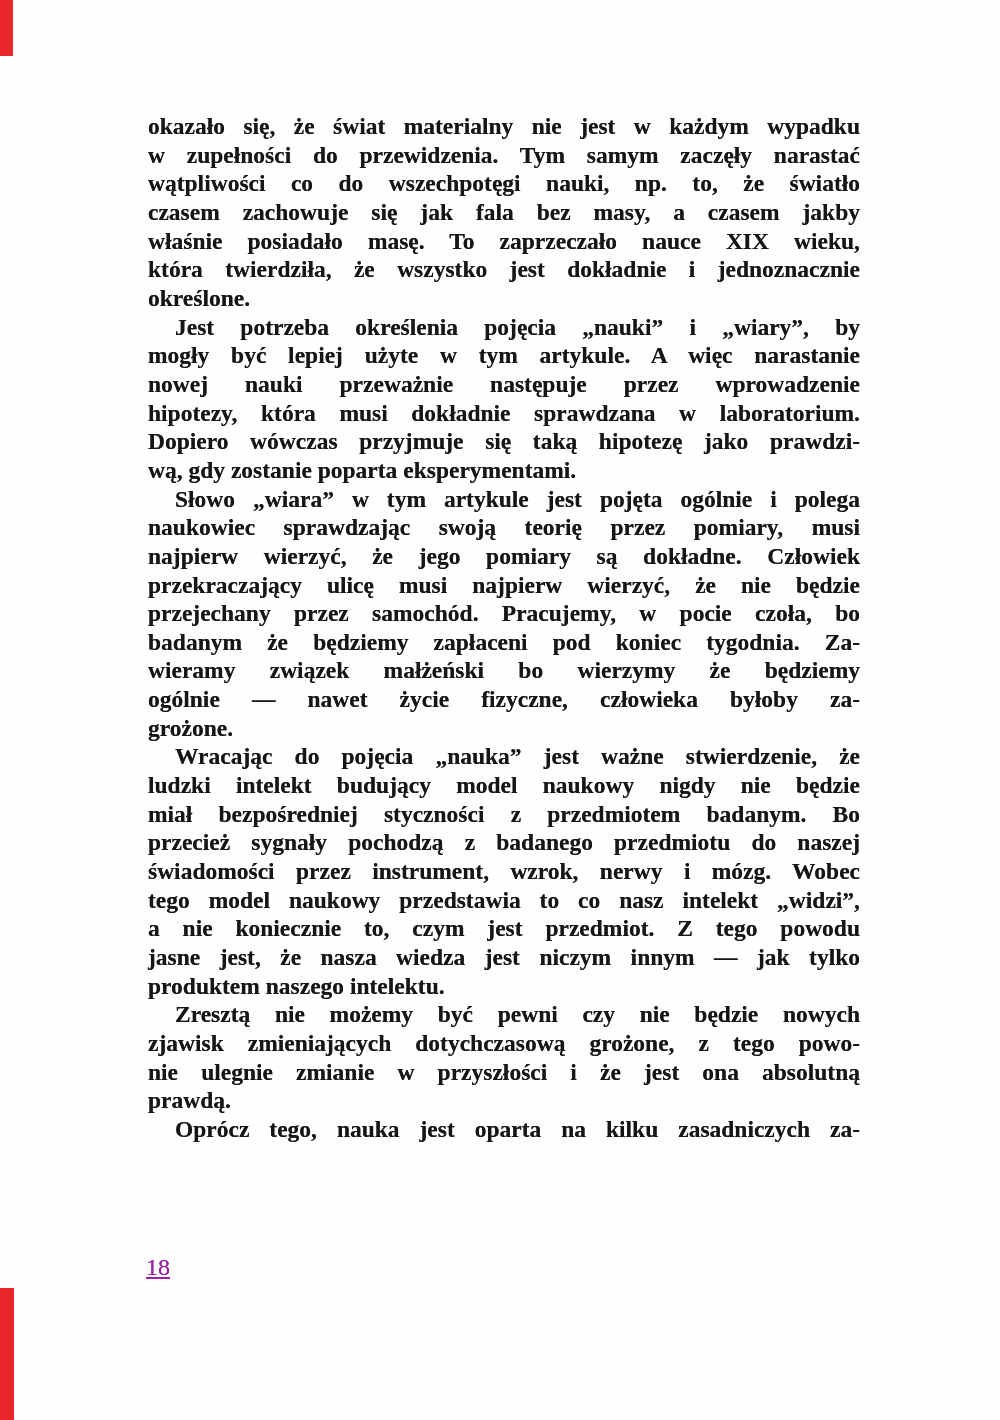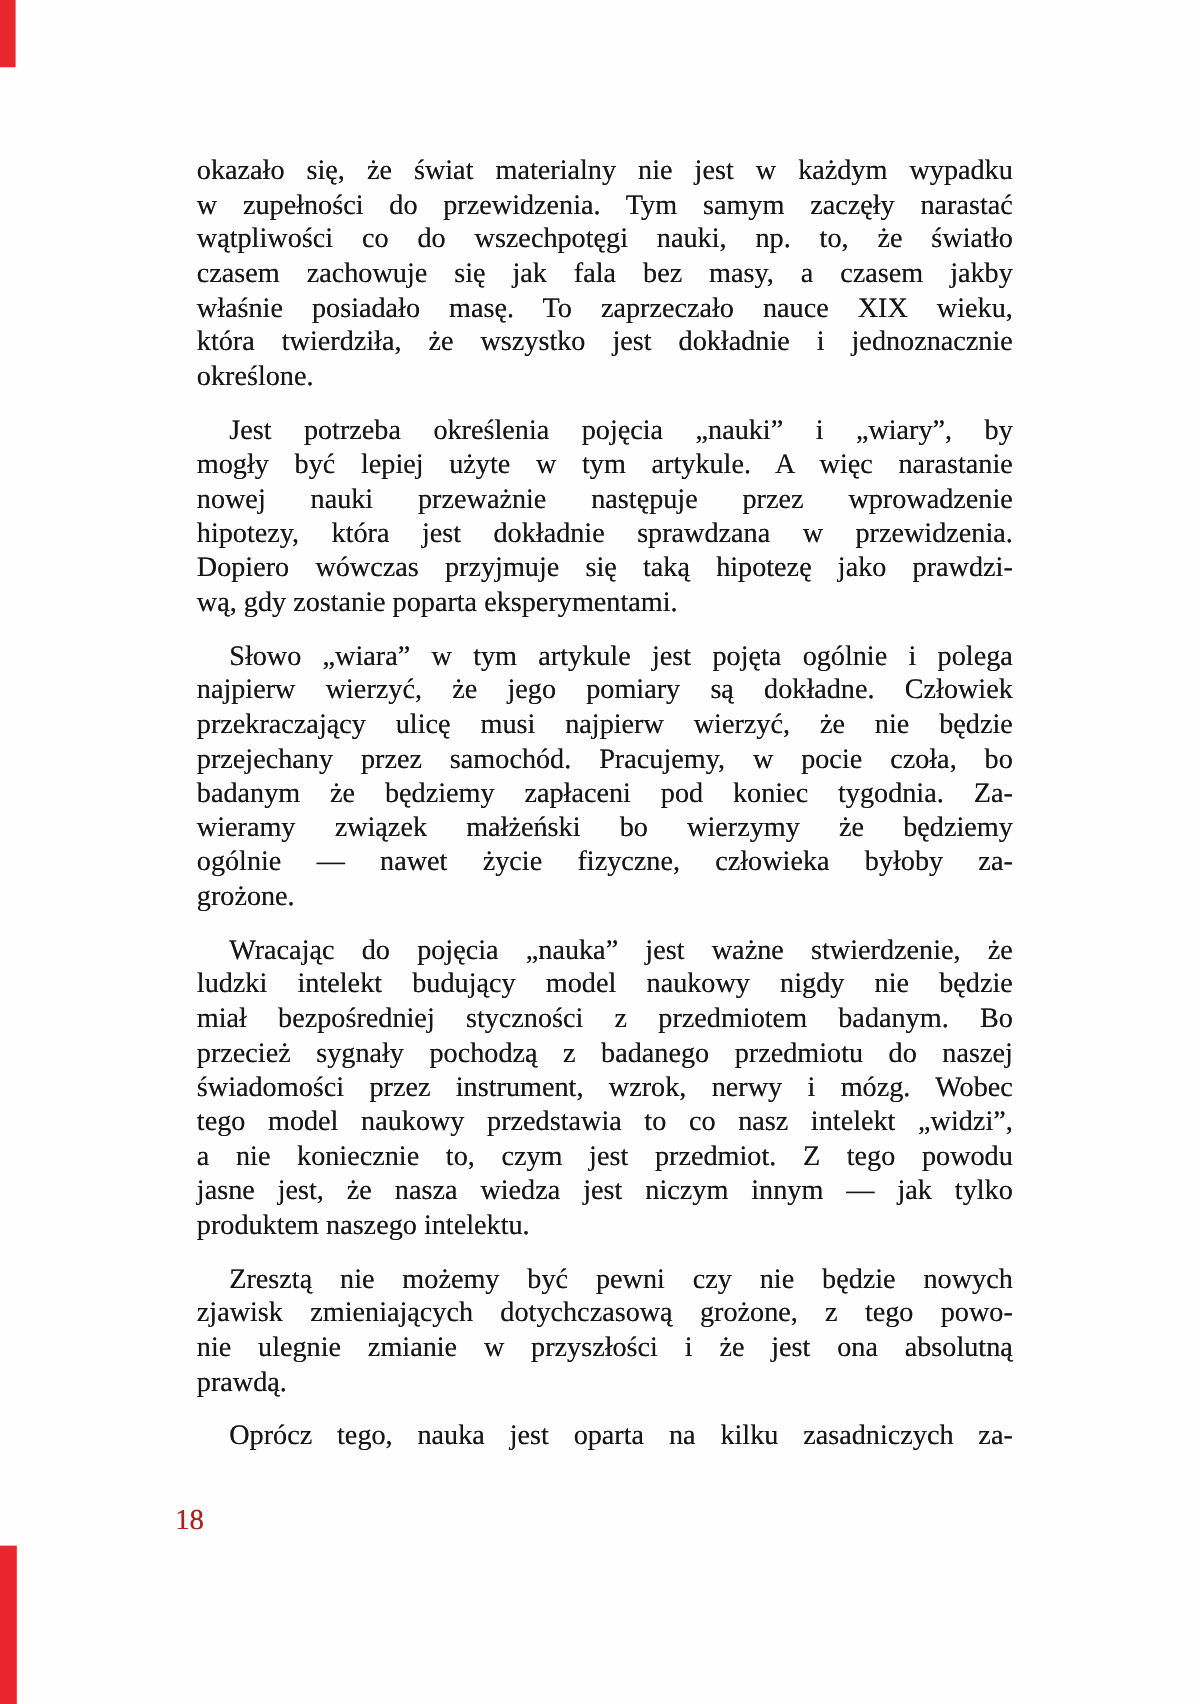--- a/index.html
+++ b/index.html
@@ -25,36 +25,37 @@
   .text-block {
     position: absolute;
     left: 148px;
     top: 112px;
     width: 712px;
     color: #161616;
     font-size: 23.5px;
     line-height: 28.65px;
     text-shadow: 0 0 0.5px rgba(0,0,0,0.65);
   }
-  .para { margin: 16px; padding: 0; }
+  .para { margin: 0; padding: 0; font-weight: bold; }
   .line {
     text-align: justify;
     text-align-last: justify;
     white-space: normal;
   }
   .line.first { text-indent: 27px; }
   .line.last  { text-align-last: left; }
   .page-number {
     position: absolute;
     left: 146px;
     top: 1253px;
-    color: #b91c1c;
+    color: #a21caf;
     font-size: 24px;
     line-height: 28px;
     text-shadow: 0 0 0.5px rgba(0,0,0,0.65);
+    text-decoration: underline;
   }
 </style>
 </head>
 <body>
 
 <div class="page">
 
   <div class="edge-mark top"></div>
   <div class="edge-mark bottom"></div>
 
@@ -67,27 +68,28 @@
       <div class="line">czasem zachowuje się jak fala bez masy, a czasem jakby</div>
       <div class="line">właśnie posiadało masę. To zaprzeczało nauce XIX wieku,</div>
       <div class="line">która twierdziła, że wszystko jest dokładnie i jednoznacznie</div>
       <div class="line last">określone.</div>
     </div>
 
     <div class="para">
       <div class="line first">Jest potrzeba określenia pojęcia „nauki” i „wiary”, by</div>
       <div class="line">mogły być lepiej użyte w tym artykule. A więc narastanie</div>
       <div class="line">nowej nauki przeważnie następuje przez wprowadzenie</div>
-      <div class="line">hipotezy, która jest dokładnie sprawdzana w przewidzenia.</div>
+      <div class="line">hipotezy, która musi dokładnie sprawdzana w laboratorium.</div>
       <div class="line">Dopiero wówczas przyjmuje się taką hipotezę jako prawdzi-</div>
       <div class="line last">wą, gdy zostanie poparta eksperymentami.</div>
     </div>
 
     <div class="para">
       <div class="line first">Słowo „wiara” w tym artykule jest pojęta ogólnie i polega</div>
+      <div class="line">naukowiec sprawdzając swoją teorię przez pomiary, musi</div>
       <div class="line">najpierw wierzyć, że jego pomiary są dokładne. Człowiek</div>
       <div class="line">przekraczający ulicę musi najpierw wierzyć, że nie będzie</div>
       <div class="line">przejechany przez samochód. Pracujemy, w pocie czoła, bo</div>
       <div class="line">badanym że będziemy zapłaceni pod koniec tygodnia. Za-</div>
       <div class="line">wieramy związek małżeński bo wierzymy że będziemy</div>
       <div class="line">ogólnie — nawet życie fizyczne, człowieka byłoby za-</div>
       <div class="line last">grożone.</div>
     </div>
 
     <div class="para">

